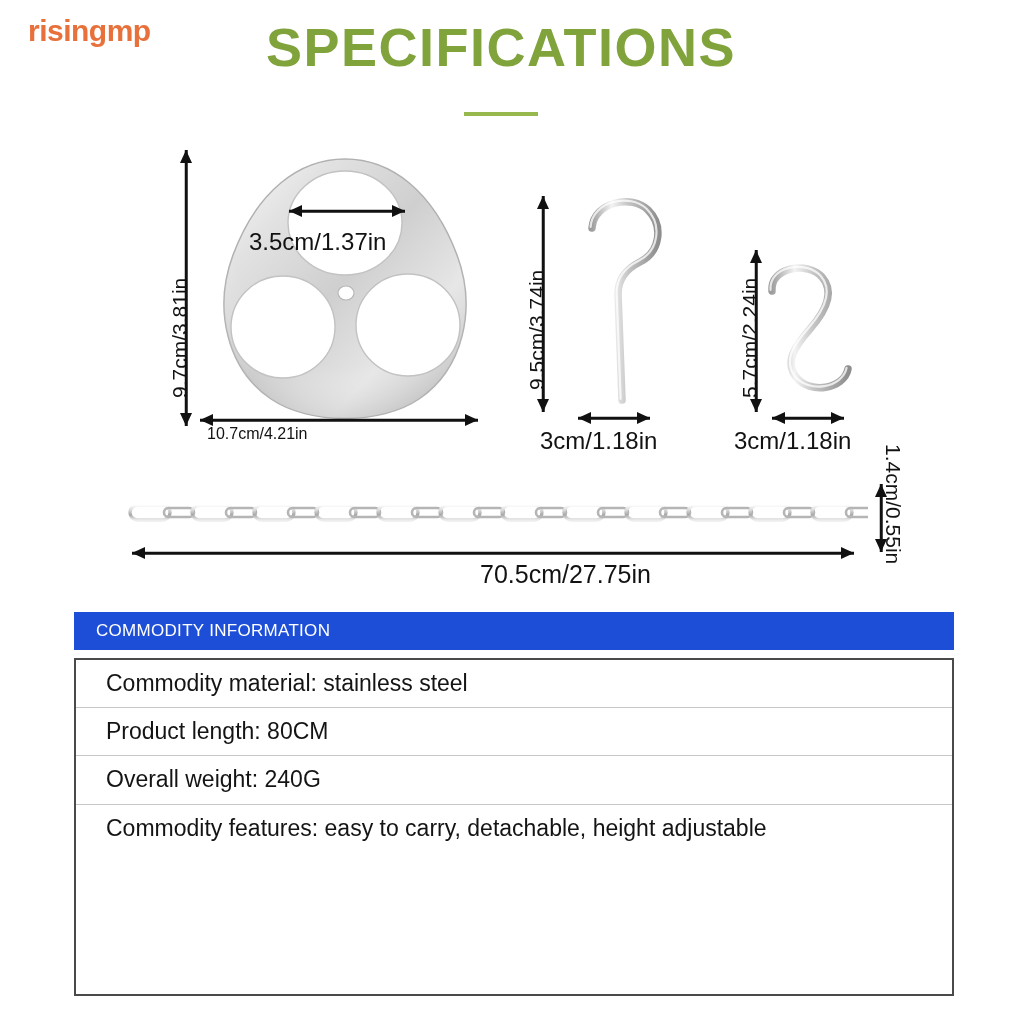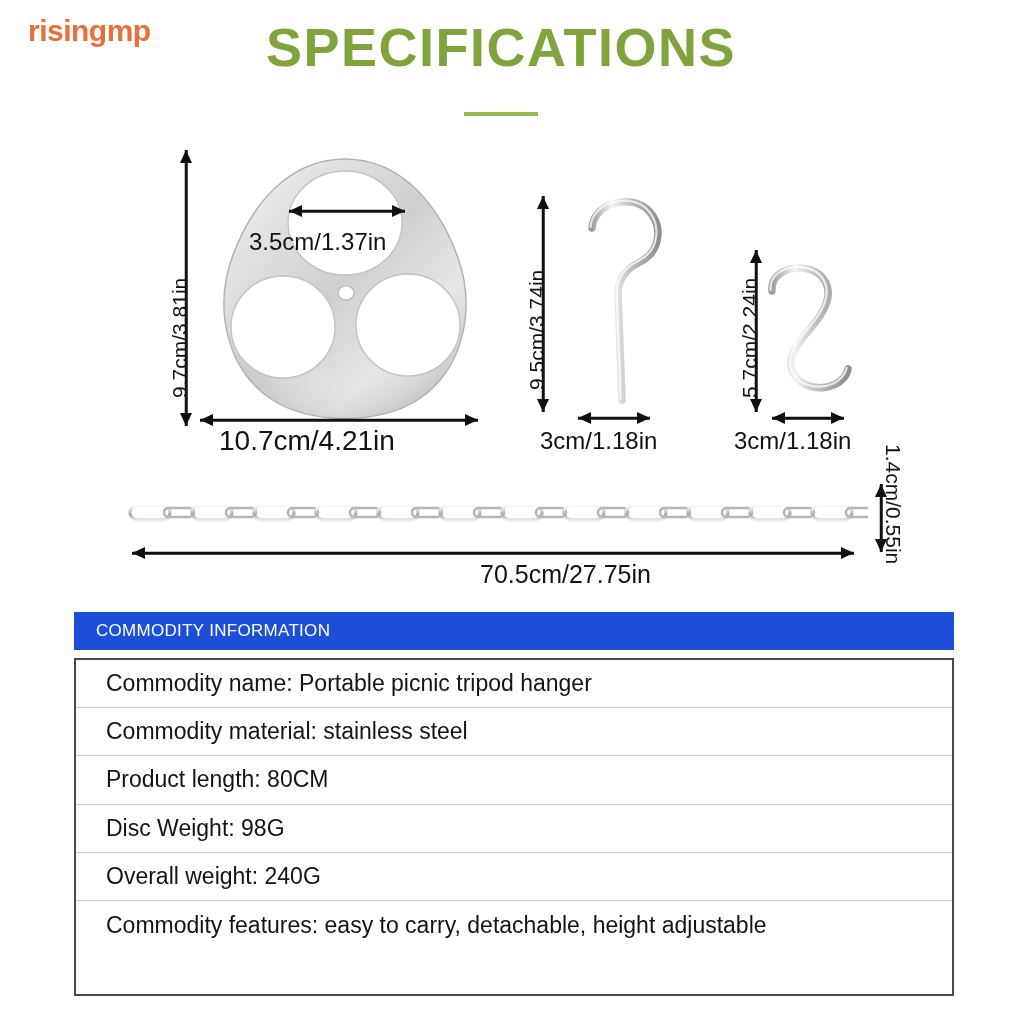--- a/index.html
+++ b/index.html
@@ -136,21 +136,21 @@
       <div class="head t"></div>
       <div class="head b"></div>
   </div>
   <div class="dimlabel vert" style="left:168px;top:398px;transform:rotate(-90deg);">9.7cm/3.81in</div>
 
   <div class="arrowline harrow" style="left:200px;top:412px;width:278px;height:16px;">
     <div class="bar"></div>
       <div class="head l"></div>
       <div class="head r"></div>
   </div>
-  <div class="dimlabel" style="left:219px;top:425px;font-size:28px;text-align:center;">10.7cm/4.21in</div>
+  <div class="dimlabel" style="left:207px;top:425px;font-size:16px;text-align:center;">10.7cm/4.21in</div>
 
   <div class="arrowline harrow" style="left:289px;top:204px;width:116px;height:14px;">
     <div class="bar" style="height:2.5px;"></div>
       <div class="head l"></div>
       <div class="head r"></div>
   </div>
   <div class="dimlabel" style="left:249px;top:228px;font-size:24px;">3.5cm/1.37in</div>
 
   <svg width="130" height="230" viewBox="0 0 130 230" style="position:absolute;left:570px;top:190px;">
     <defs>
@@ -255,22 +255,20 @@
     <div class="bar"></div>
       <div class="head t"></div>
       <div class="head b"></div>
   </div>
   <div class="dimlabel vert" style="left:905px;top:444px;transform:rotate(90deg);">1.4cm/0.55in</div>
 
   <div class="ci-header">COMMODITY INFORMATION</div>
 
   <div class="ci-box">
     <ul class="ci-list">
-      <li class="ci-row">Commodity name: Portable picnic tripod hanger</li>
       <li class="ci-row">Commodity material: stainless steel</li>
       <li class="ci-row">Product length: 80CM</li>
-      <li class="ci-row">Disc Weight: 98G</li>
       <li class="ci-row">Overall weight: 240G</li>
       <li class="ci-row">Commodity features: easy to carry, detachable, height adjustable</li>
     </ul>
   </div>
 
 </div>
 
 </body></html>

